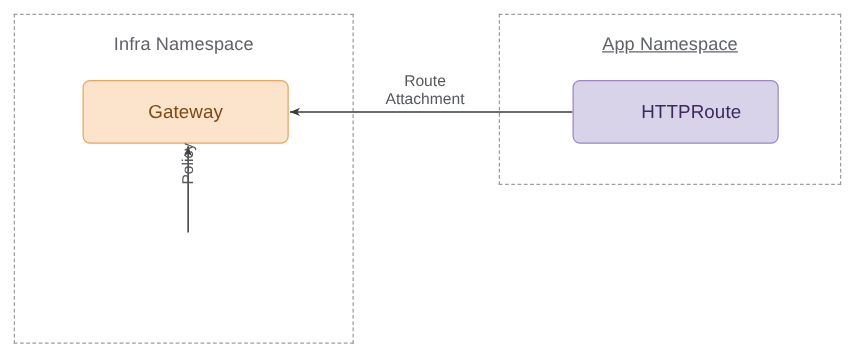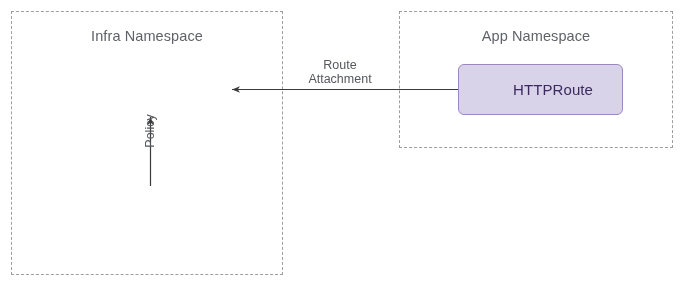--- a/index.html
+++ b/index.html
@@ -49,21 +49,21 @@
     position: absolute;
     left: 0;
     width: 100%;
     text-align: center;
     font-size: 14.5px;
     color: #5f6368;
     letter-spacing: 0.1px;
     white-space: nowrap;
   }
   #infra-namespace .namespace-title { top: 16px; }
-  #app-namespace .namespace-title { top: 16px; }
+  #app-namespace .namespace-title { top: 16px; text-decoration: underline; }
 
   
   .node {
     position: absolute;
     box-sizing: border-box;
     border-radius: 6px;
     border-width: 1px;
     border-style: solid;
     display: flex;
     align-items: center;
@@ -168,20 +168,23 @@
       <marker id="arrow-up" markerWidth="9" markerHeight="9" refX="8" refY="4.5" orient="auto" markerUnits="userSpaceOnUse">
         <path d="M8,4.5 L0,1.2 L2.2,4.5 L0,7.8 Z" fill="#3b3b3b"></path>
       </marker>
     </defs>
 
     <line class="edge-line" x1="458" y1="89.5" x2="232" y2="89.5" marker-end="url(#arrow-left)"></line>
 
     <line class="edge-line" x1="150.5" y1="186" x2="150.5" y2="117" marker-end="url(#arrow-up)"></line>
   </svg>
 
+  <div class="node" id="node-gateway">
+    <span class="node-label">Gateway</span>
+  </div>
 
 
   <div class="node" id="node-httproute">
     <span class="node-label">HTTPRoute</span>
   </div>
 
   <div class="edge-label" id="label-route-attachment">Route
 Attachment</div>
 
   <div class="edge-label" id="label-policy">Policy</div>

